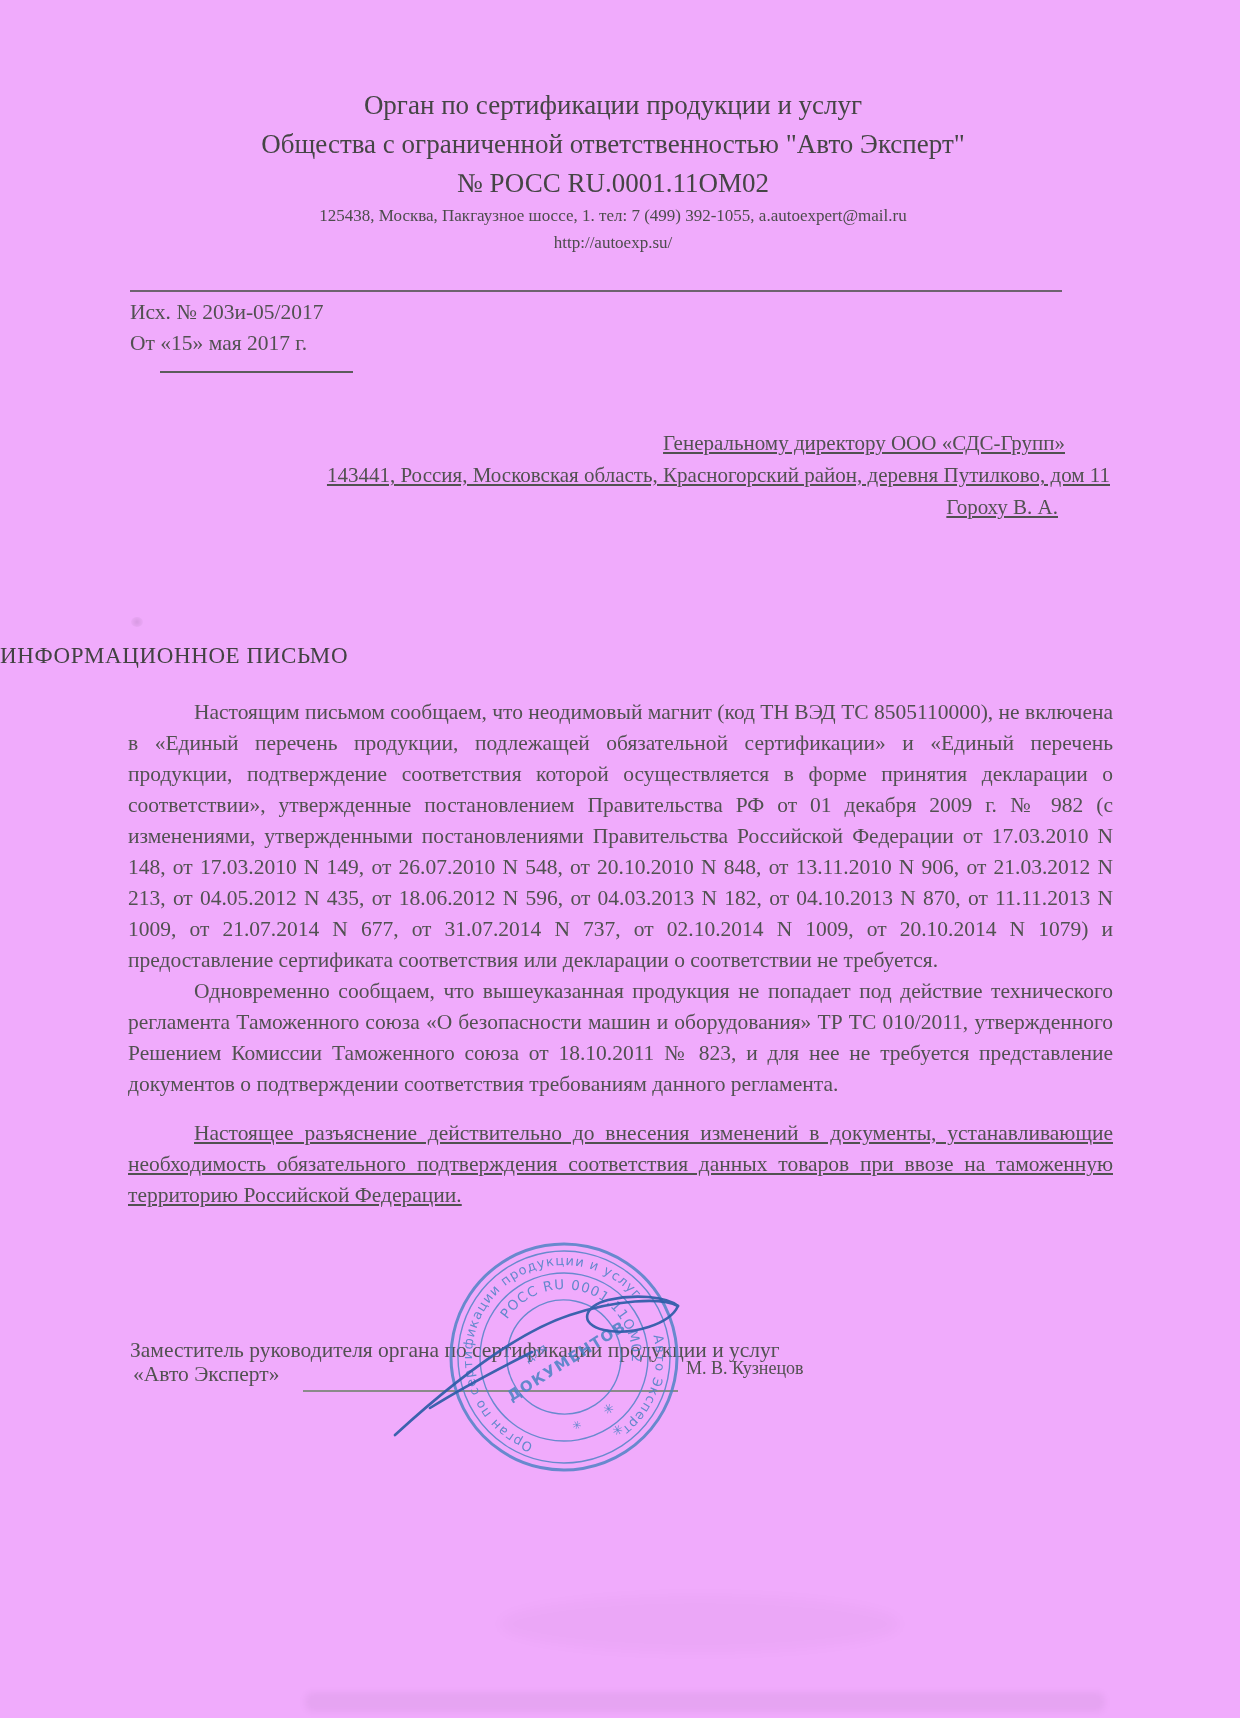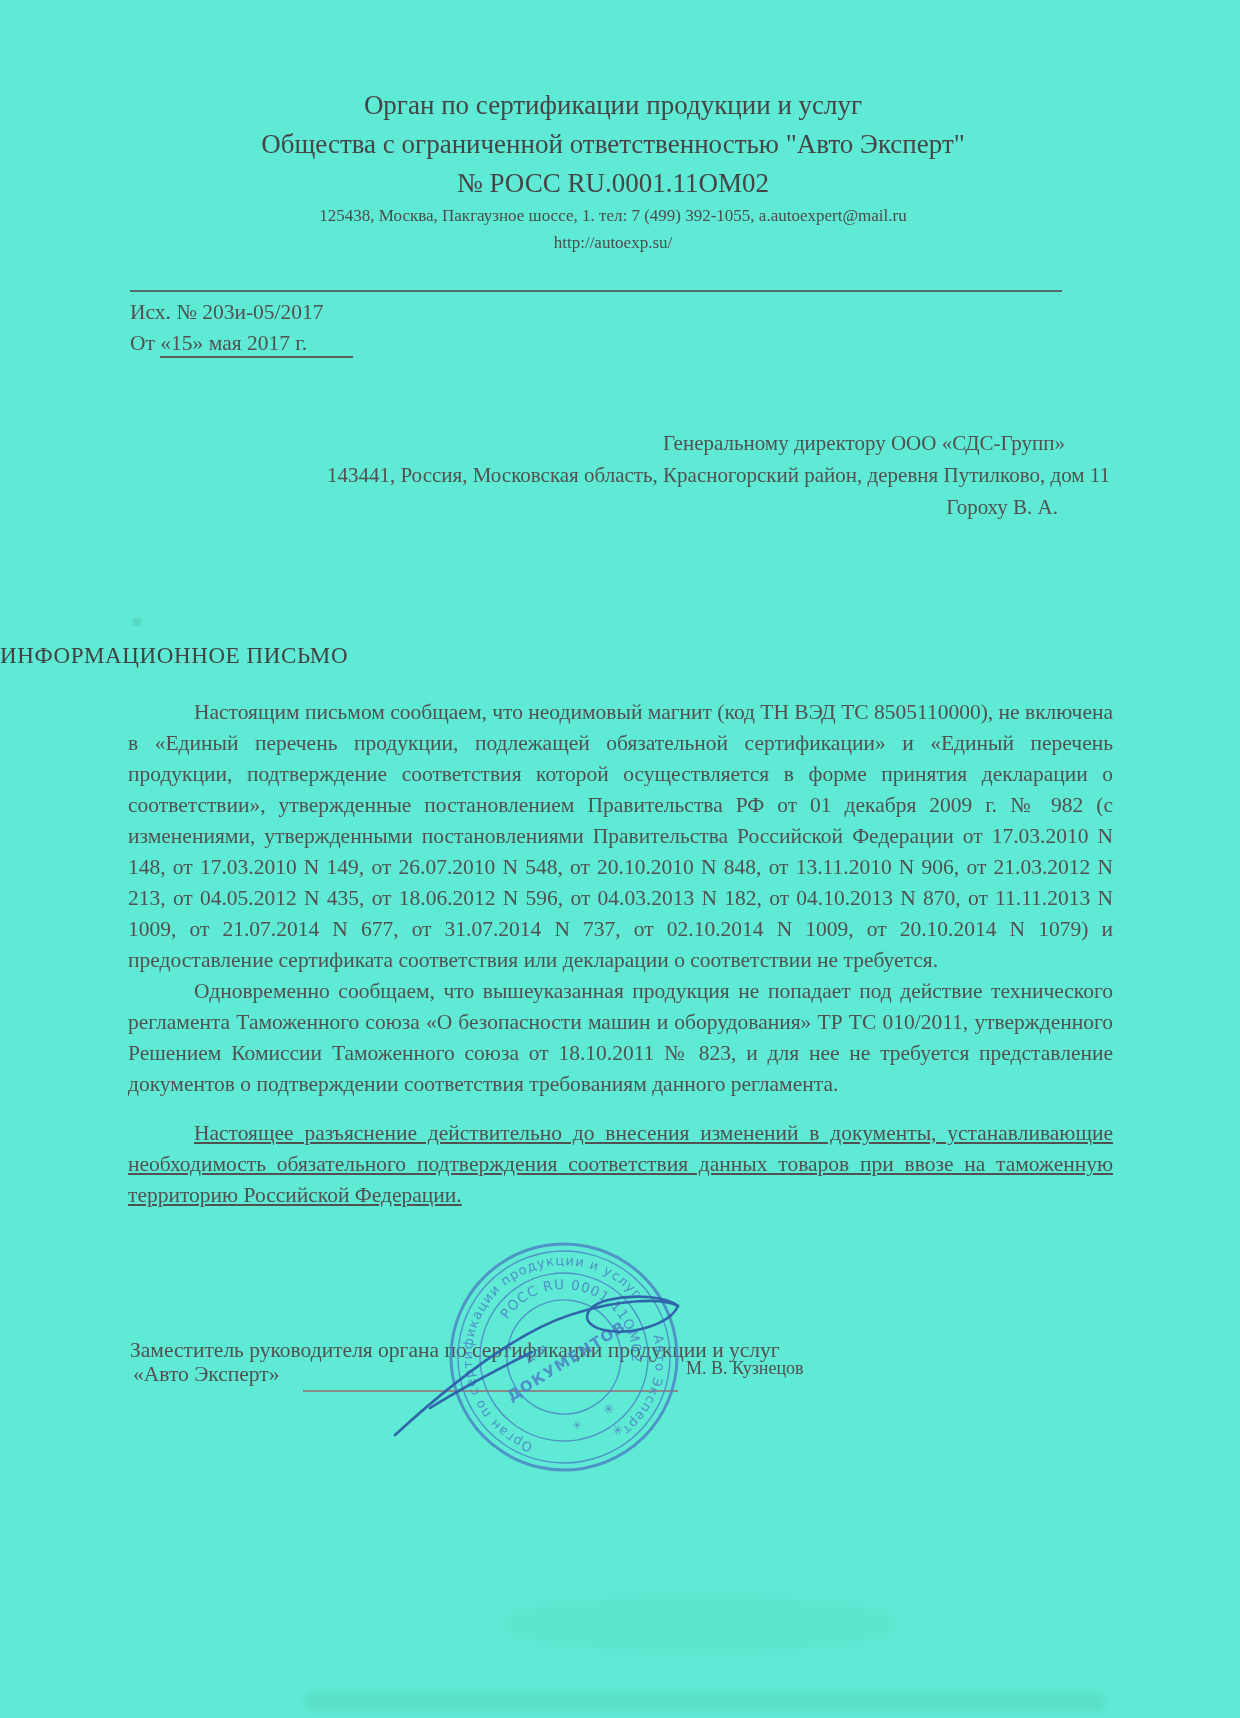--- a/index.html
+++ b/index.html
@@ -1,36 +1,36 @@
 <!DOCTYPE html>
 <html><head>
 <meta charset="utf-8">
 <style>
   html,body{margin:0;padding:0;background:#e8e8e8;}
   .page{
     position:relative;
     width:1240px;height:1718px;
     margin:0 auto;
-    background:#5eead4;
+    background:#f0abfc;
     font-family:"Liberation Serif", serif;
     color:#4f4f4f;
     overflow:hidden;
   }
   .abs{position:absolute;}
   
   .hdr{left:0;width:1226px;text-align:center;color:#454545;}
   .hdr-big{font-size:27px;line-height:38px;}
   .hdr-small{font-size:17px;line-height:27px;color:#4c4c4c;}
   .rule{left:130px;top:290px;width:932px;height:2px;background:#565656;opacity:.85;}
   
   .ref{left:130px;font-size:21.5px;color:#515151;}
-  .date-underline{border-bottom:2px solid #5c5c5c;padding-right:46px;padding-bottom:1px;}
+  .date-underline{border-bottom:2px solid #5c5c5c;padding-right:46px;padding-bottom:16px;}
   
   .addr{left:128px;width:982px;text-align:right;font-size:21px;color:#515151;}
-  .addr div{line-height:32px;}
+  .addr div{line-height:32px;text-decoration:underline;}
   
   .title{left:0;width:1226px;text-align:left;font-size:23px;letter-spacing:.6px;color:#424242;}
   
   .body-text{left:128px;top:697px;width:985px;font-size:21.5px;line-height:31px;
     text-align:justify;color:#515151;}
   .body-text p{margin:0;text-indent:66px;}
   .body-text p.gap{margin-top:18px;text-decoration:underline;}
   
   .sig1{left:130px;top:1338px;font-size:21.5px;color:#515151;}
   .sig-org{left:133px;top:1362px;font-size:21.5px;color:#515151;}

